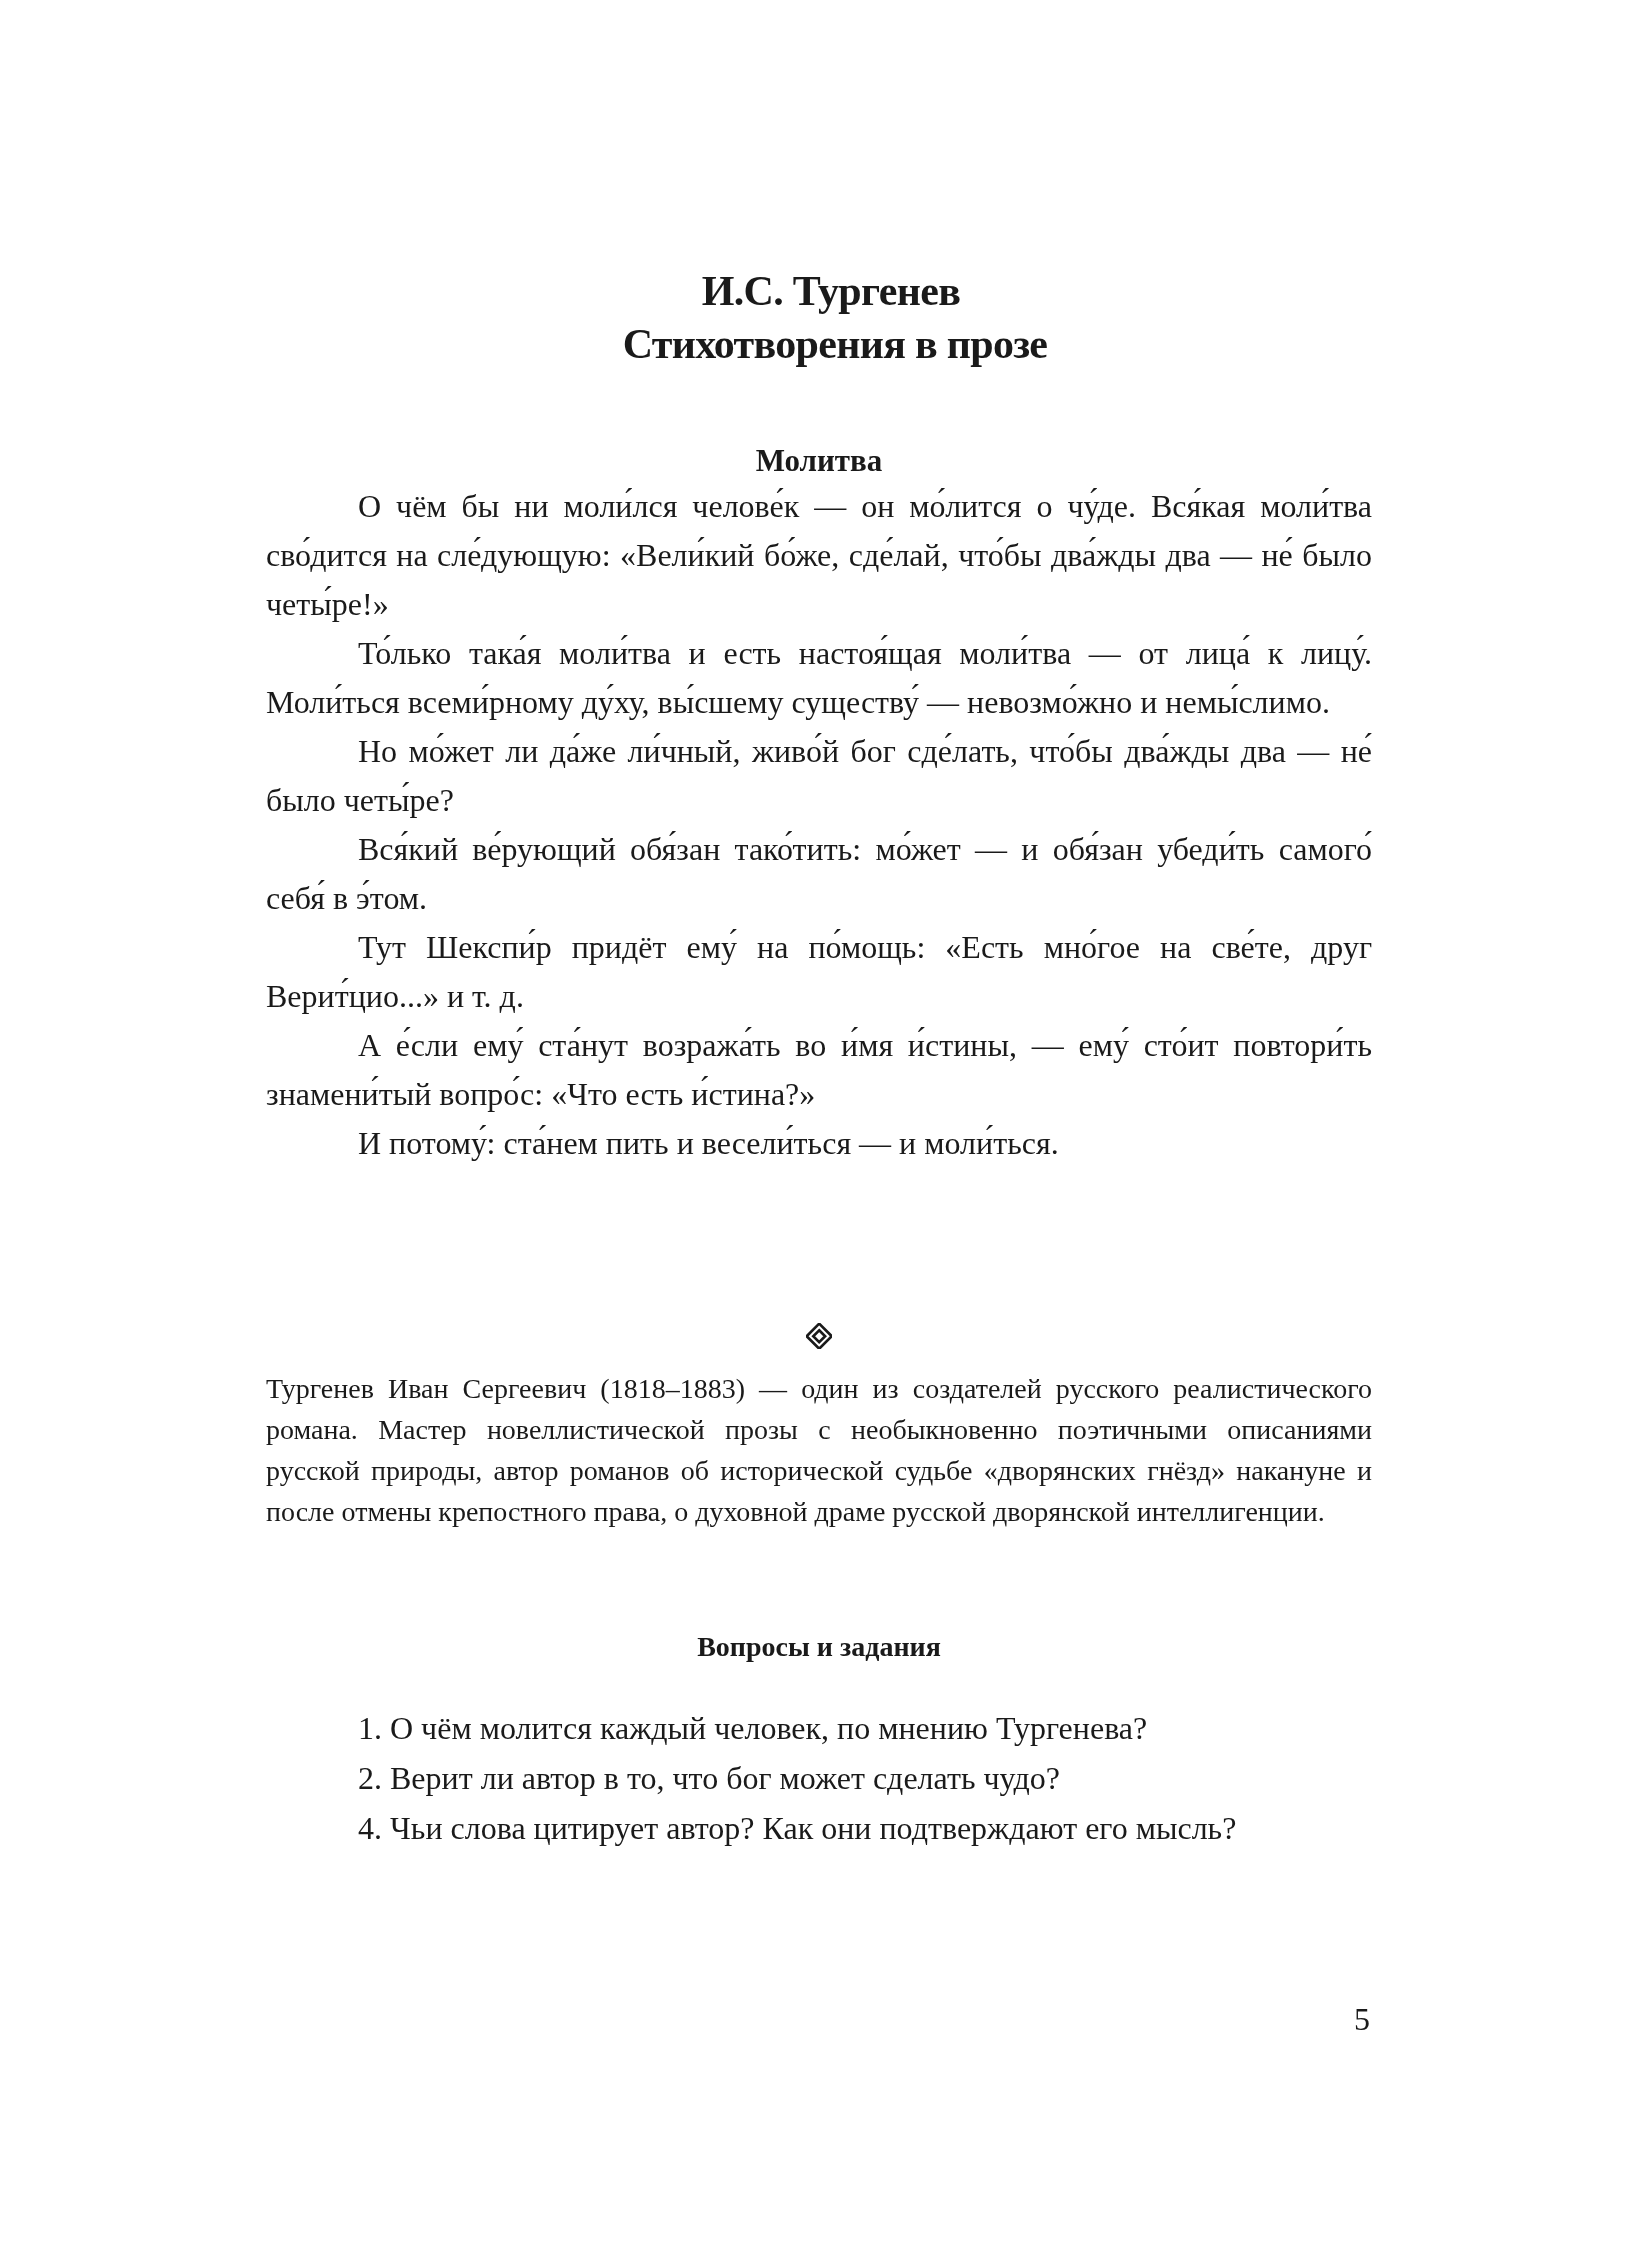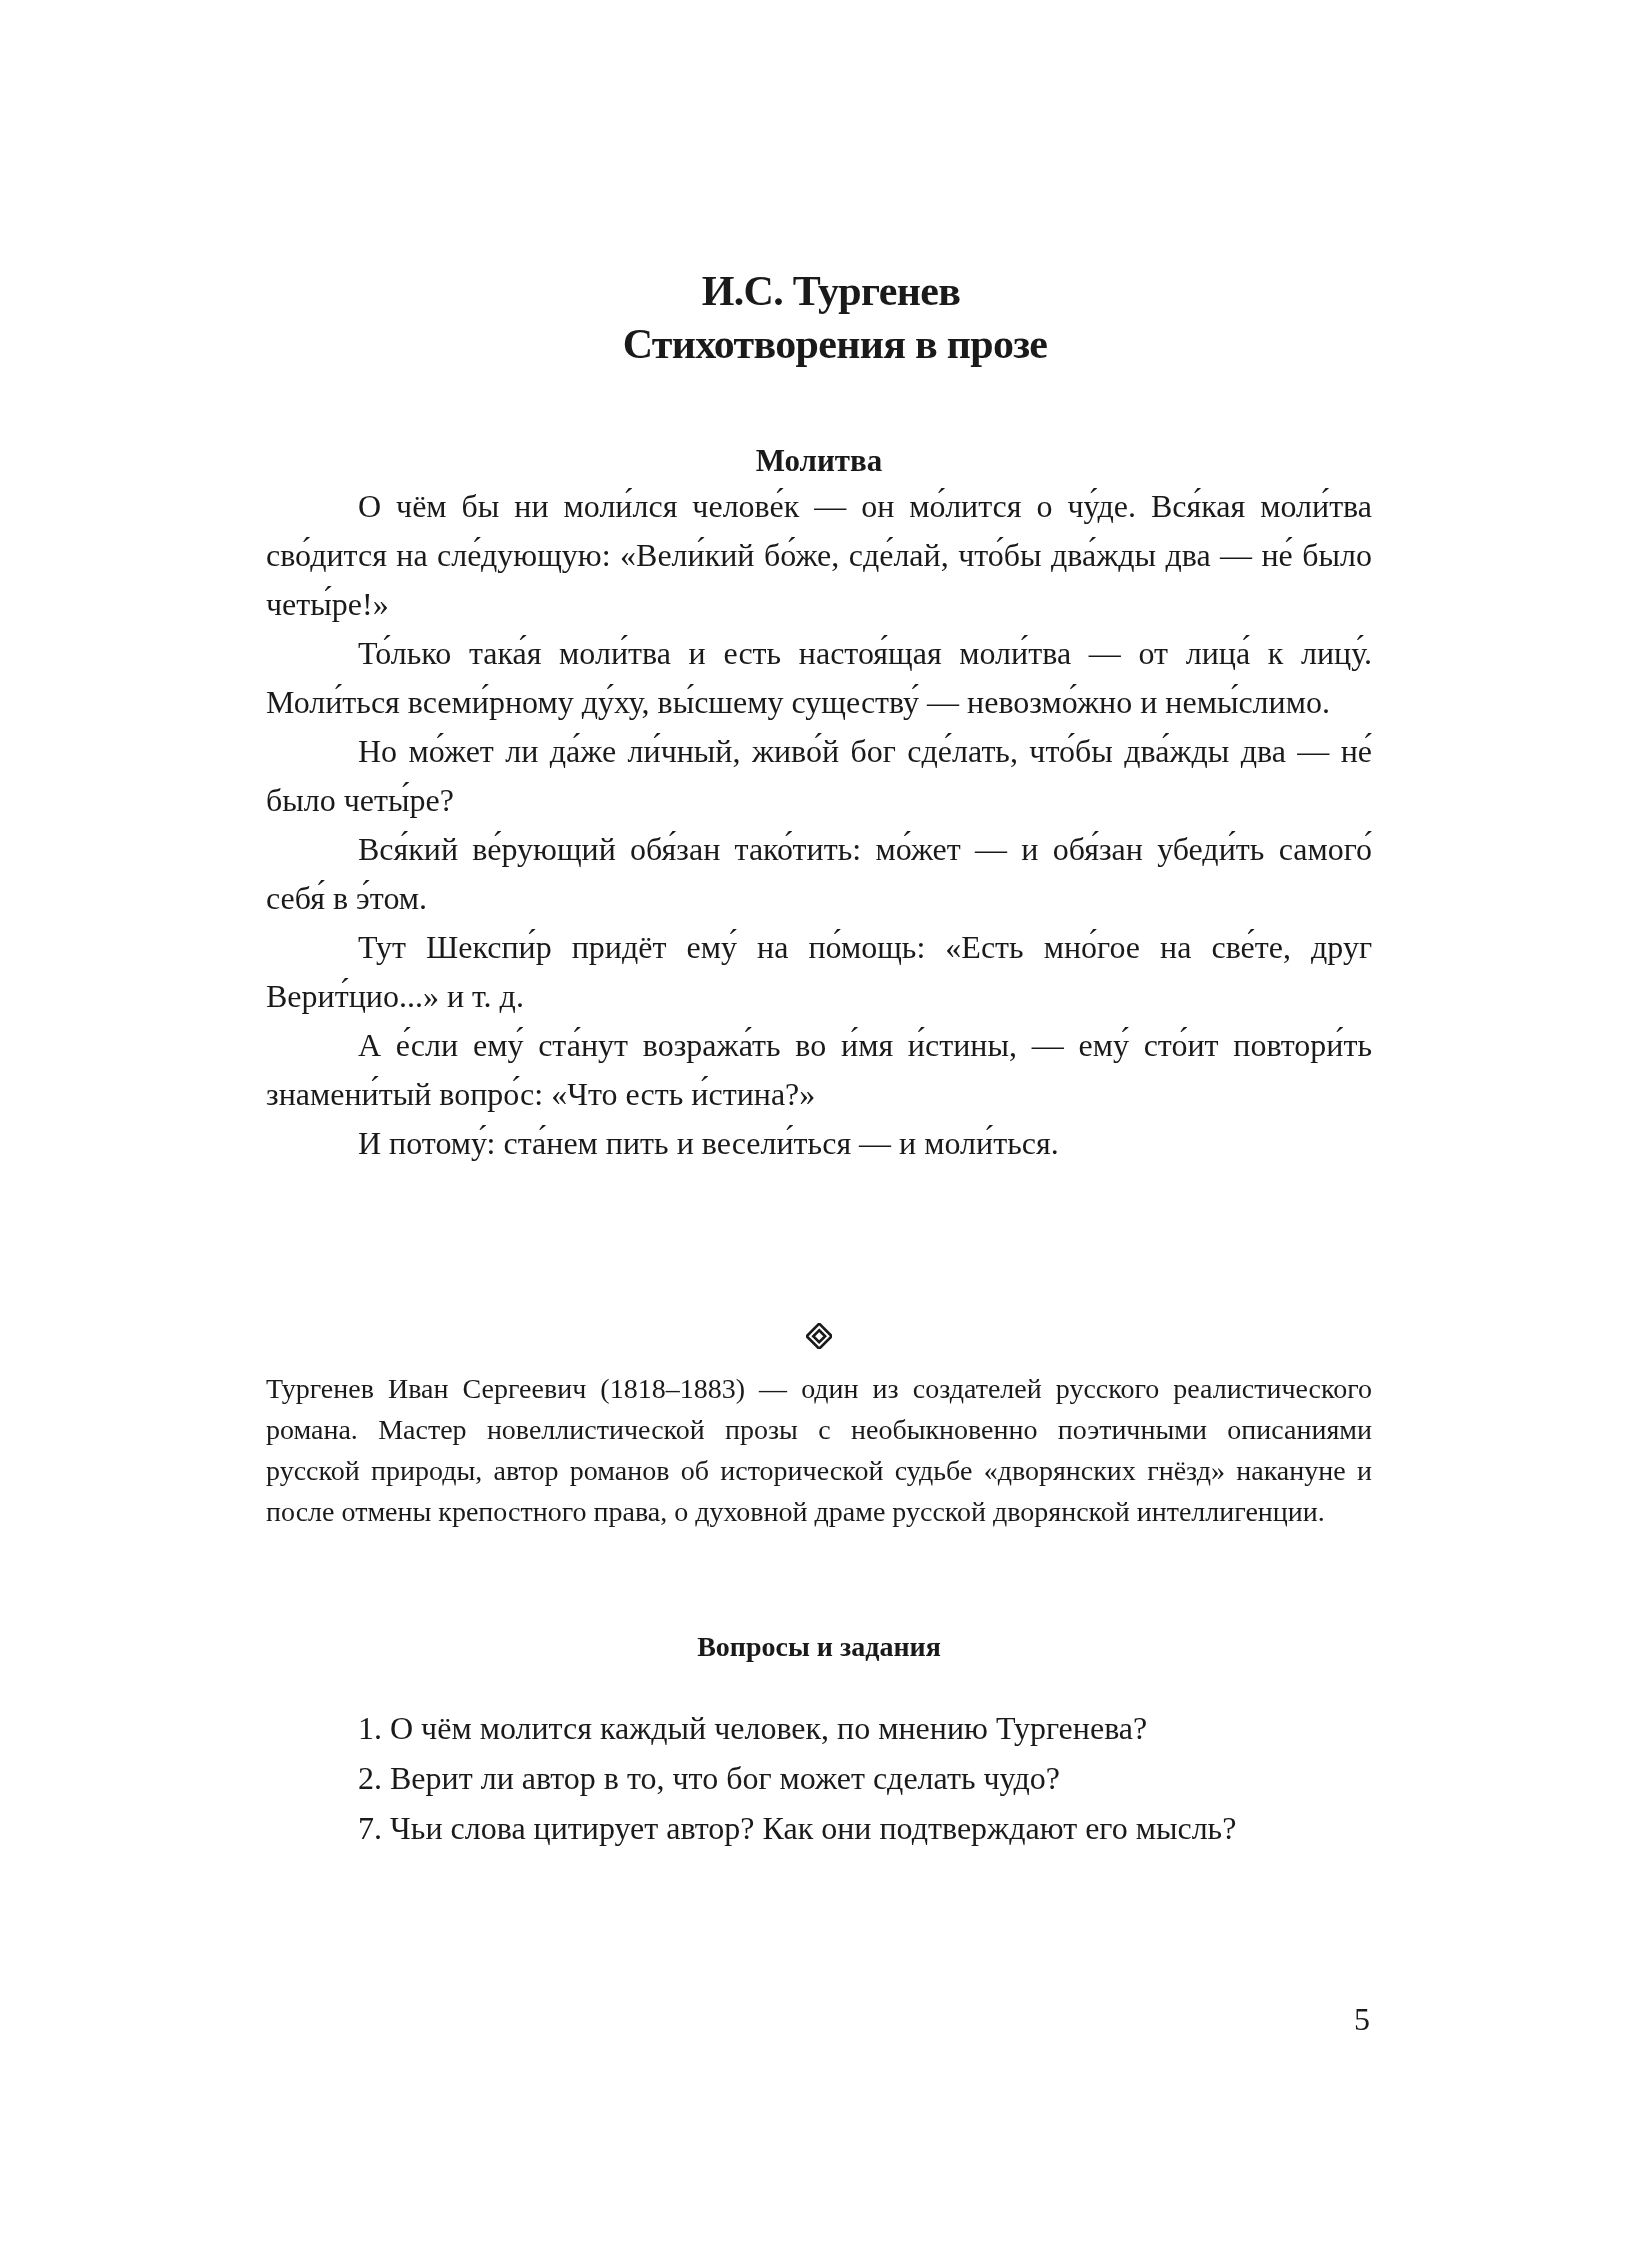--- a/index.html
+++ b/index.html
@@ -152,19 +152,19 @@
     </svg>
   </div>
 
   <p class="bio">Тургенев Иван Сергеевич (1818–1883) — один из создателей русского реалисти­ческого романа. Мастер новеллистической прозы с необыкновенно поэтичными описаниями русской природы, автор романов об исторической судьбе «дворян­ских гнёзд» накануне и после отмены крепостного права, о духовной драме рус­ской дворянской интеллигенции.</p>
 
   <h3 class="questions-title">Вопросы и задания</h3>
 
   <ol class="questions">
     <li>1. О чём молится каждый человек, по мнению Тургенева?</li>
     <li>2. Верит ли автор в то, что бог может сделать чудо?</li>
-    <li>7. Чьи слова цитирует автор? Как они подтверждают его мысль?</li>
+    <li>4. Чьи слова цитирует автор? Как они подтверждают его мысль?</li>
   </ol>
 
 </div>
 
 <div class="page-number">5</div>
 
 
 </body></html>

